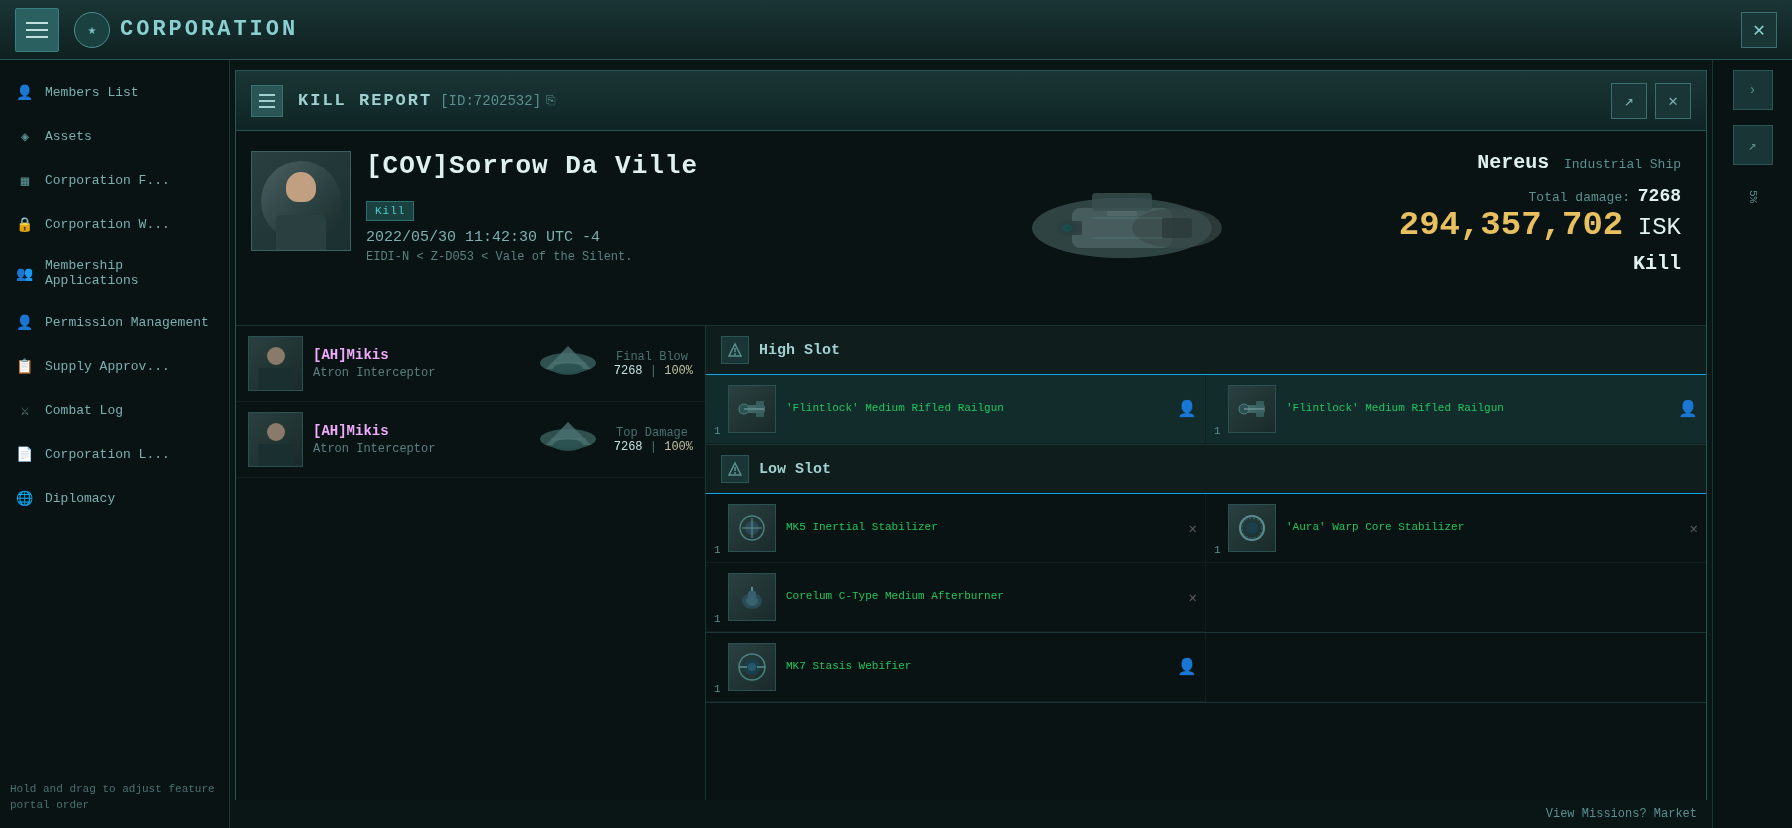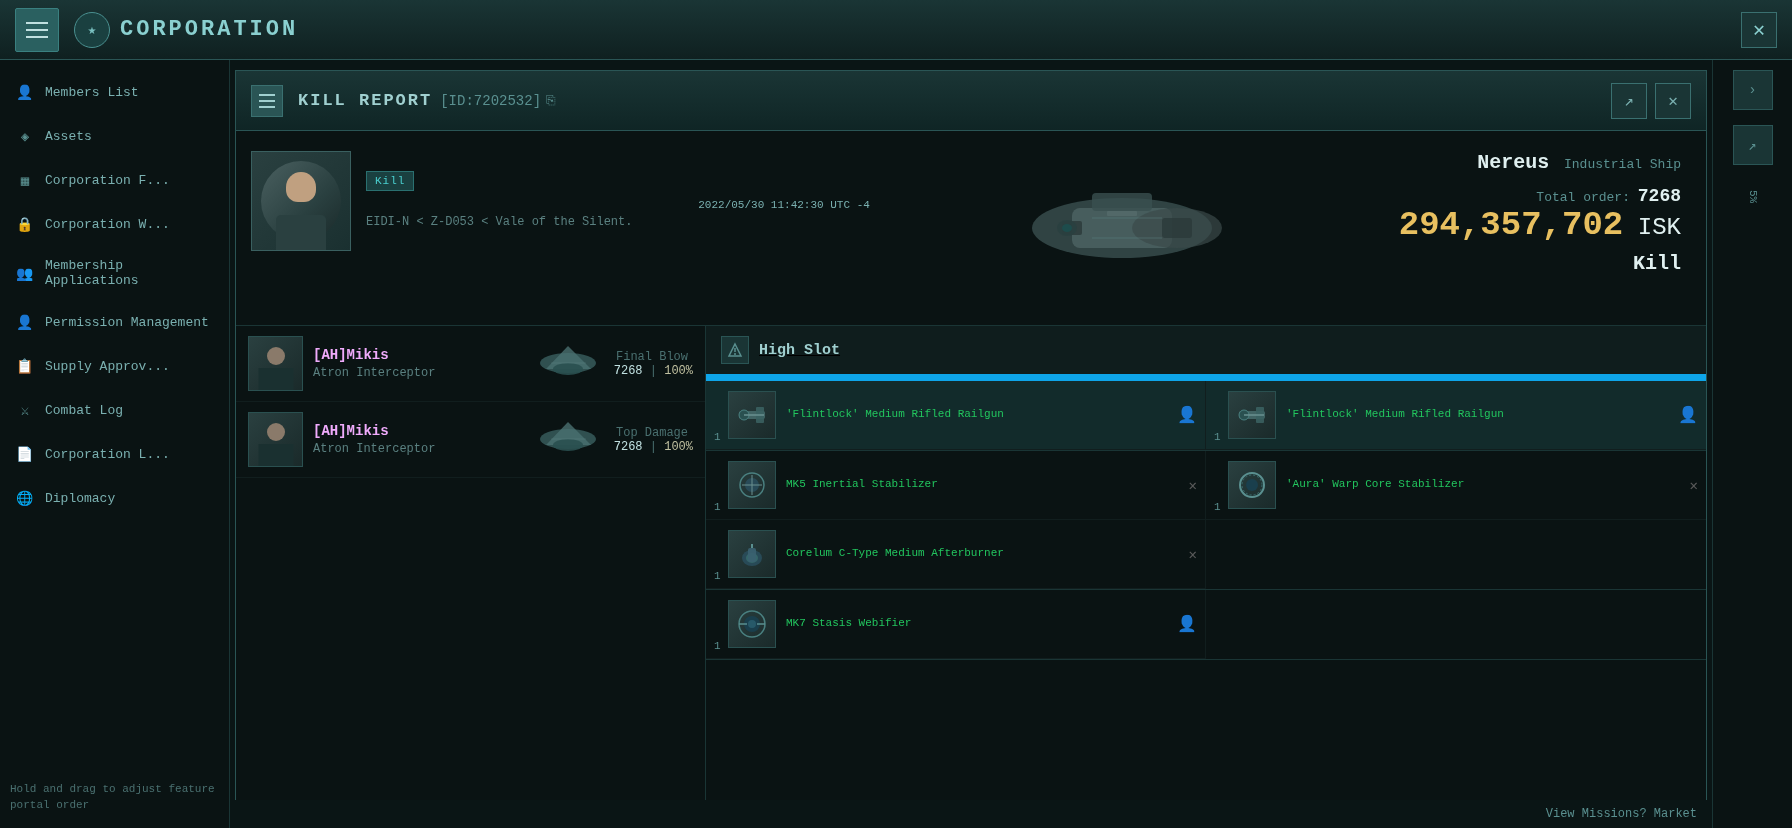--- a/index.html
+++ b/index.html
@@ -342,23 +342,22 @@
       border: 1px solid #2a7070;
       color: #4ad0d0;
       font-size: 11px;
       padding: 3px 8px;
       margin-top: 20px;
       letter-spacing: 1px;
     }
 
     .kr-datetime {
       color: #7ab0b0;
-      font-size: 11px;
+      font-size: 15px;
       margin-top: 8px;
-      text-align: right;
     }
 
     .kr-location {
       color: #5a8080;
       font-size: 12px;
       margin-top: 4px;
     }
 
     
     .kr-ship-area {
@@ -554,23 +553,22 @@
     .kr-slots {
       flex: 1;
       overflow-y: auto;
     }
 
     .slot-section-header {
       display: flex;
       align-items: center;
       padding: 10px 15px;
       background: rgba(20, 40, 40, 0.5);
-      border-bottom: 7px solid #0ea5e9;
+      border-bottom: 1px solid #0ea5e9;
       gap: 10px;
-      text-decoration: underline;
     }
 
     .slot-icon {
       width: 28px;
       height: 28px;
       background: #1a3535;
       border: 1px solid #2a5555;
       display: flex;
       align-items: center;
       justify-content: center;
@@ -802,20 +800,21 @@
     <div class="kr-info-bar" data-interactable="false">
 
       <div class="kr-avatar" data-interactable="false">
         <div class="avatar-figure" data-interactable="false">
           <div class="avatar-head" data-interactable="false"></div>
           <div class="avatar-body" data-interactable="false"></div>
         </div>
       </div>
 
       <div class="kr-player-info" data-interactable="false">
+        <div class="kr-player-name" data-interactable="false">[COV]Sorrow Da Ville</div>
         <div class="kr-kill-badge" data-interactable="false">Kill</div>
         <div class="kr-datetime" data-interactable="false">2022/05/30 11:42:30 UTC -4</div>
         <div class="kr-location" data-interactable="false">EIDI-N &lt; Z-D053 &lt; Vale of the Silent.</div>
       </div>
 
       <div class="kr-ship-area" data-interactable="false">
         <div class="ship-silhouette" data-interactable="false">
           <svg class="ship-svg" viewBox="0 0 220 130" xmlns="http://www.w3.org/2000/svg">
 
             <ellipse cx="110" cy="65" rx="90" ry="30" fill="#3a5050" opacity="0.8"></ellipse>
@@ -834,21 +833,21 @@
           </svg>
         </div>
       </div>
 
       <div class="kr-stats" data-interactable="false">
         <div data-interactable="false">
           <span class="kr-ship-name" data-interactable="false">Nereus</span>
           <span class="kr-ship-type" data-interactable="false">Industrial Ship</span>
         </div>
         <div class="kr-damage-label" data-interactable="false">
-          <span>Total order:</span>
+          <span>Total damage:</span>
           <span class="kr-damage-value" data-interactable="false">7268</span>
         </div>
         <div data-interactable="false">
           <span class="kr-isk-value" data-interactable="false">294,357,702</span>
           <span class="kr-isk-unit" data-interactable="false">ISK</span>
         </div>
         <div class="kr-kill-label" data-interactable="false">Kill</div>
       </div>
     </div>
 
@@ -941,20 +940,30 @@
                 <rect x="22" y="10" width="8" height="16" rx="1" fill="#3a6060" opacity="0.9"></rect>
                 <circle cx="10" cy="18" r="5" fill="#2a5050" stroke="#4a8080" stroke-width="1"></circle>
                 <line x1="10" y1="18" x2="30" y2="18" stroke="#6a9090" stroke-width="1.5"></line>
               </svg>
             </div>
             <span class="slot-name" data-interactable="false">'Flintlock' Medium Rifled Railgun</span>
             <span class="slot-person-icon" data-interactable="false">👤</span>
           </div>
         </div>
 
+        <div class="slot-section-header" data-interactable="false">
+          <div class="slot-icon" data-interactable="false">
+            <svg width="16" height="16" viewBox="0 0 16 16">
+              <polygon points="8,2 14,14 2,14" fill="none" stroke="#5a9090" stroke-width="1.5"></polygon>
+              <line x1="8" y1="6" x2="8" y2="10" stroke="#5a9090" stroke-width="1.5"></line>
+              <circle cx="8" cy="12" r="1" fill="#5a9090"></circle>
+            </svg>
+          </div>
+          <span class="slot-label" data-interactable="false">Low Slot</span>
+        </div>
         <div class="slots-grid" data-interactable="false">
           <div class="slot-item" data-interactable="false">
             <span class="slot-qty" data-interactable="false">1</span>
             <div class="slot-img" data-interactable="false">
               <svg width="36" height="36" viewBox="0 0 36 36">
                 <circle cx="18" cy="18" r="12" fill="none" stroke="#4a8080" stroke-width="1.5"></circle>
                 <circle cx="18" cy="18" r="7" fill="#2a5060" opacity="0.8"></circle>
                 <line x1="18" y1="8" x2="18" y2="28" stroke="#6a9090" stroke-width="1"></line>
                 <line x1="8" y1="18" x2="28" y2="18" stroke="#6a9090" stroke-width="1"></line>
               </svg>

